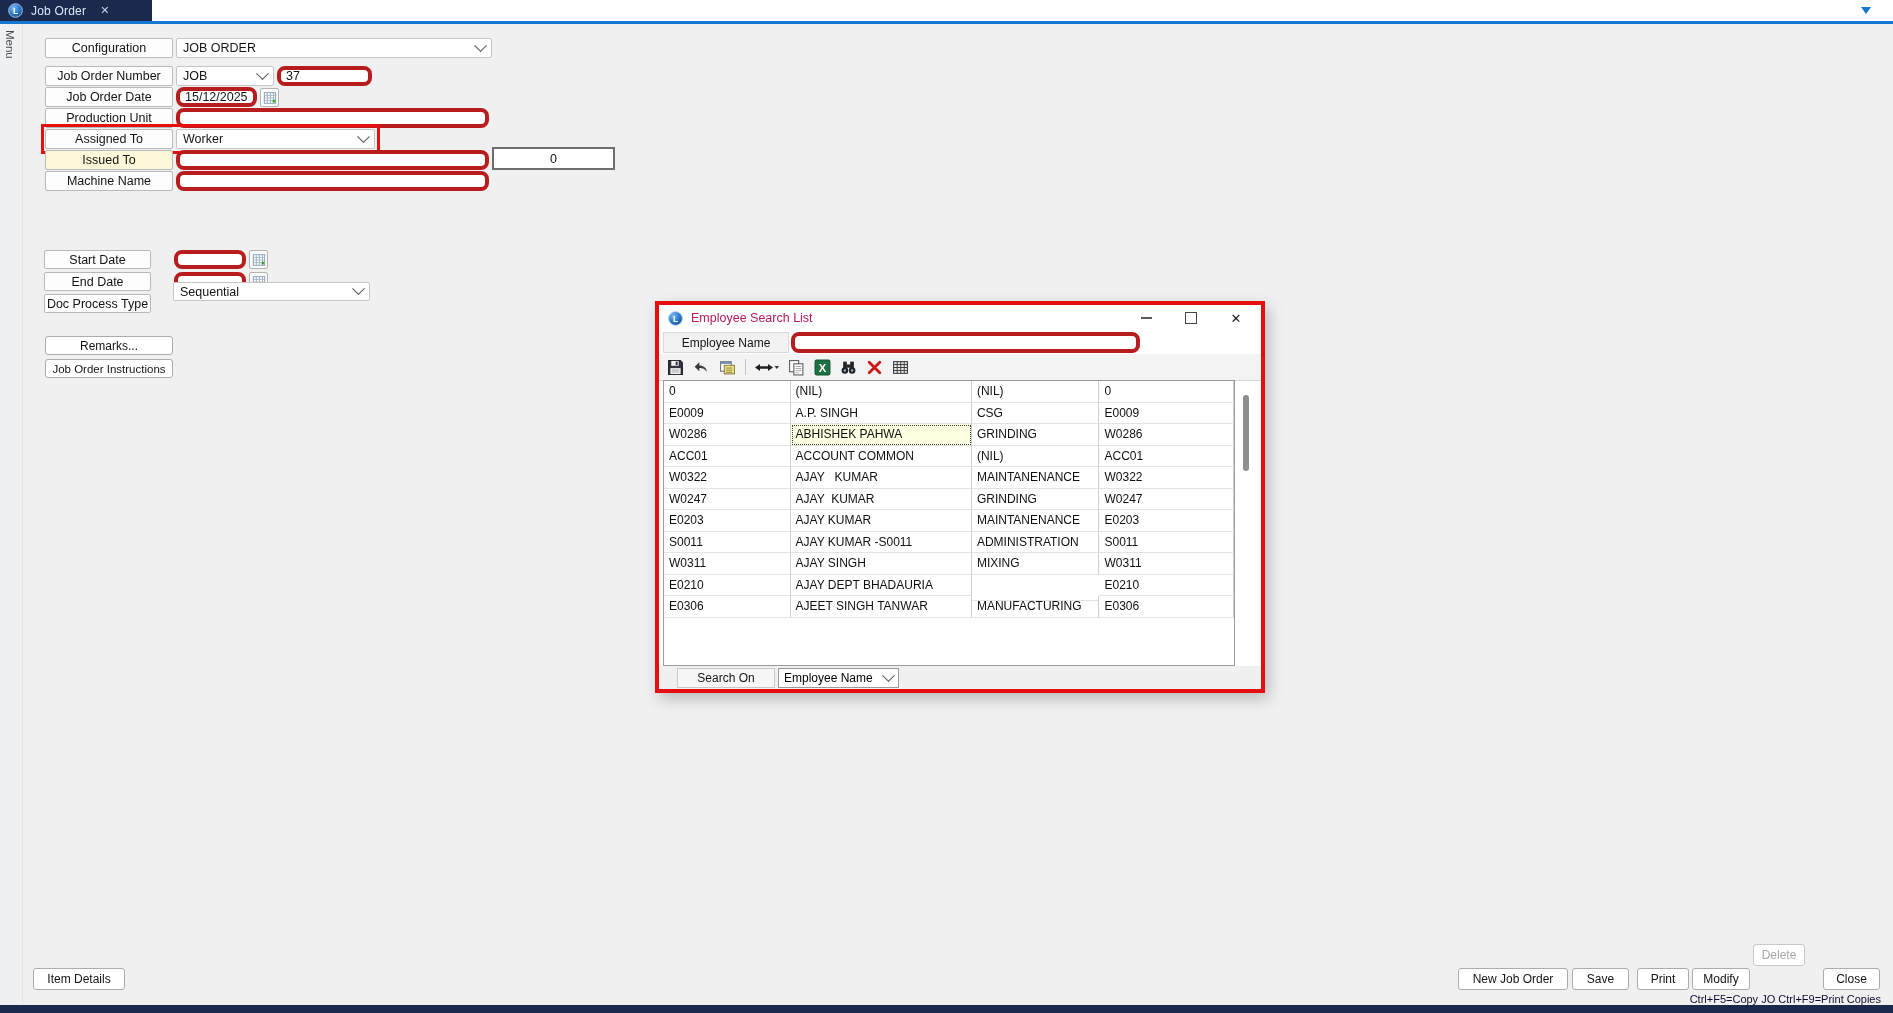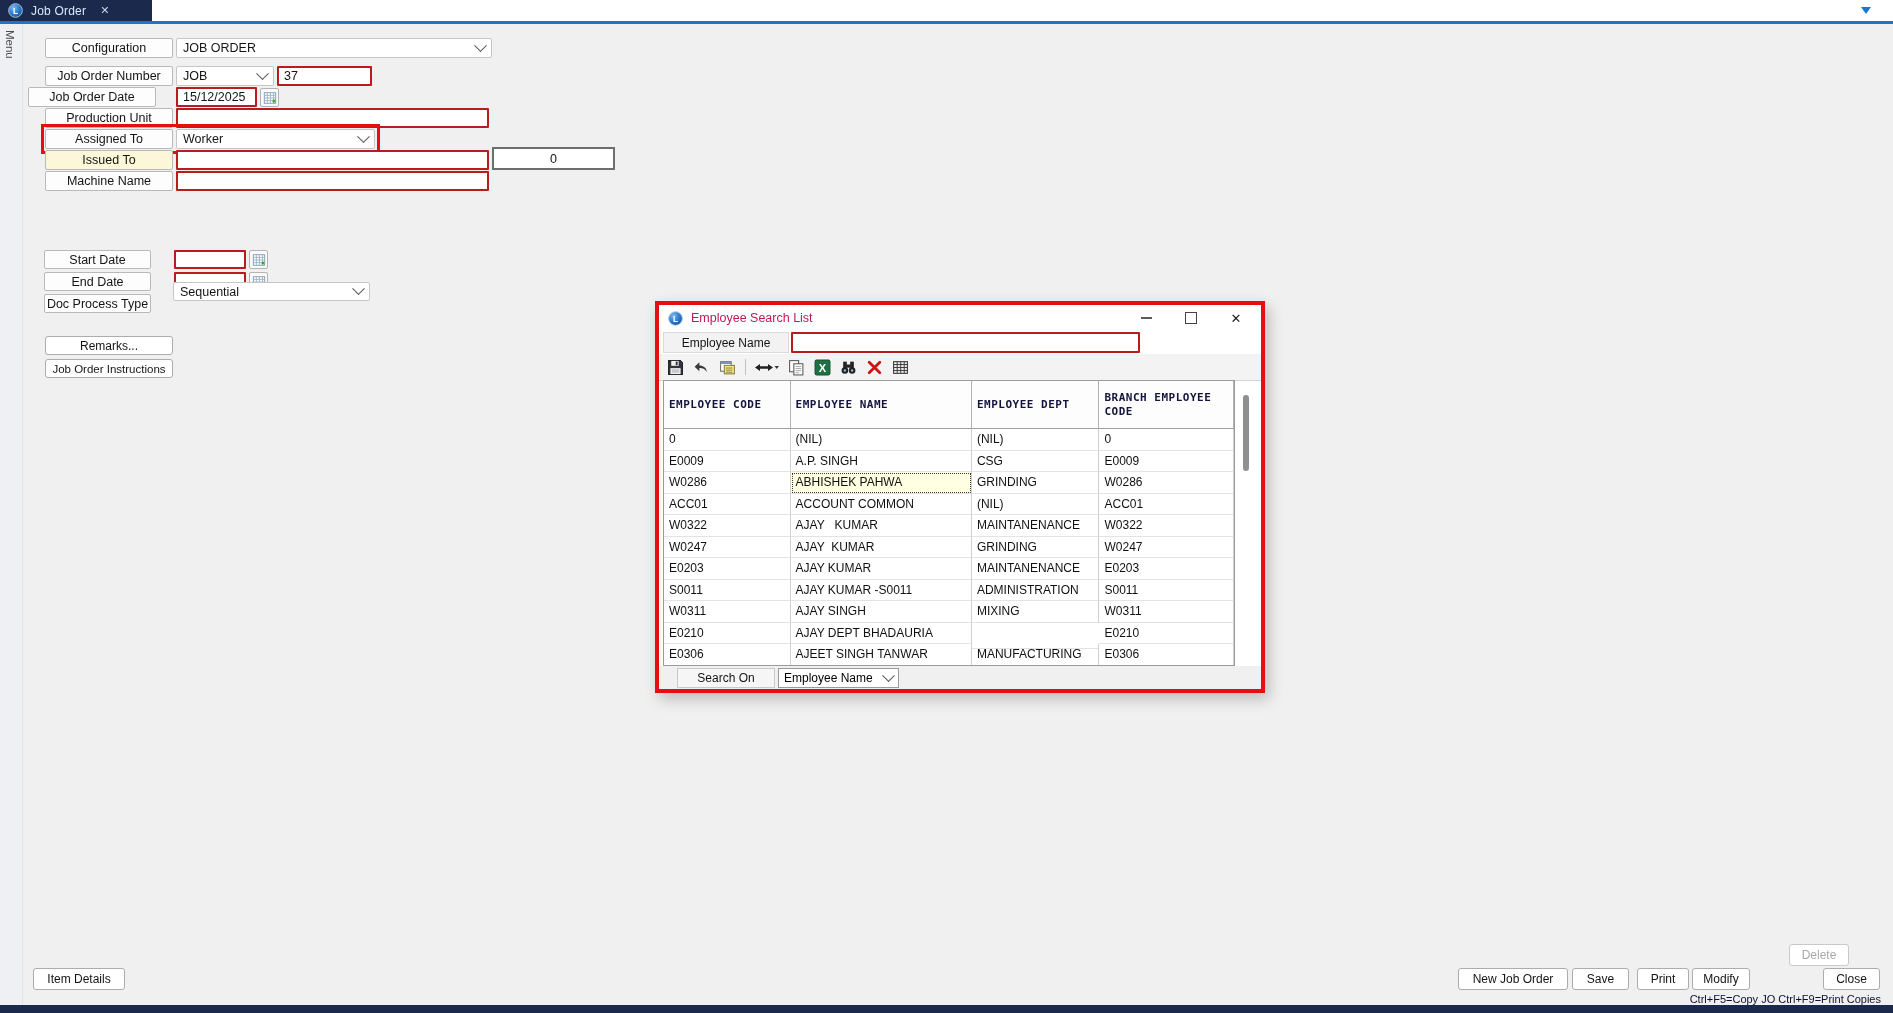--- a/index.html
+++ b/index.html
@@ -15,21 +15,21 @@
   .blueline{position:absolute;left:0;top:21px;width:1893px;height:3px;background:#1577d2;}
   .tab-arrow{position:absolute;right:22px;top:7px;width:0;height:0;border-left:5px solid transparent;border-right:5px solid transparent;border-top:7px solid #1577d2;}
 
   
   .menustrip{position:absolute;left:0;top:24px;width:22px;height:981px;background:#eef0f4;border-right:1px solid #e3e5e9;}
   .menutext{writing-mode:vertical-rl;font-size:11.5px;color:#4c4c4c;margin:6px 0 0 4px;}
 
   
   .flabel{position:absolute;background:#fdfdfd;border:1px solid #b9b9b9;border-radius:2px;
           display:flex;align-items:center;justify-content:center;font-size:12.5px;color:#141414;box-sizing:border-box;}
-  .finput{position:absolute;background:#ffffff;border:2px solid #b91c1c;border-radius:1px;font-size:12.5px;color:#141414;
+  .finput{position:absolute;background:#ffffff;border:4px solid #b91c1c;border-radius:8px;font-size:12.5px;color:#141414;
           padding:0 5px;box-sizing:border-box;font-family:"Liberation Sans",sans-serif;}
   input.finput{outline:none;}
   .fcombo{position:absolute;background:#ffffff;border:1px solid #c6c6c6;border-radius:2px;display:flex;align-items:center;
           font-size:12.5px;color:#141414;padding:0 6px;box-sizing:border-box;cursor:default;}
   .chev{width:8px;height:8px;border-right:1.4px solid #5a5a5a;border-bottom:1.4px solid #5a5a5a;
         transform:rotate(45deg) translate(-2px,-2px);margin-left:auto;flex:0 0 auto;}
   .calbtn{position:absolute;width:19px;height:19px;background:#fafafa;border:1px solid #b3b3b3;border-radius:2px;
           box-sizing:border-box;display:flex;align-items:center;justify-content:center;cursor:pointer;}
   .btn{position:absolute;background:#ffffff;border:1px solid #acacac;border-radius:3px;display:flex;align-items:center;
        justify-content:center;font-size:12px;color:#141414;box-sizing:border-box;cursor:pointer;}
@@ -114,21 +114,21 @@
     <span class="chev"></span>
   </div>
 
   <div class="flabel" style="left:45px;top:66px;width:128px;height:20px;">Job Order Number</div>
   <div class="fcombo" style="left:176px;top:66px;width:98px;height:20px;">
     <span>JOB</span>
     <span class="chev"></span>
   </div>
   <input class="finput" style="left: 277px; top: 66px; width: 95px; height: 20px;" value="37">
 
-  <div class="flabel" style="left:28px;top:87px;width:128px;height:20px;">Job Order Date</div>
+  <div class="flabel" style="left:45px;top:87px;width:128px;height:20px;">Job Order Date</div>
   <input class="finput" style="left: 176px; top: 87px; width: 81px; height: 20px;" value="15/12/2025">
   <div class="calbtn" style="left:260px;top:88px;">
     <svg width="14" height="14" viewBox="0 0 16 16">
       <rect x="1.5" y="2" width="13" height="12" fill="#fff" stroke="#7c97ad"></rect>
       <path d="M1.5 5h13M1.5 8h13M1.5 11h13M5 2v12M8.5 2v12M12 2v12" stroke="#9ab0c4" stroke-width="1" fill="none"></path>
       <rect x="11" y="10" width="3" height="3" fill="#44a321"></rect>
     </svg>
   </div>
 
   <div class="flabel" style="left:45px;top:108px;width:128px;height:20px;">Production Unit</div>
@@ -248,26 +248,20 @@
       <svg class="ticon" viewBox="0 0 16 16">
         <path d="M3 3L13 13M13 3L3 13" stroke="#cc1414" stroke-width="2.6" stroke-linecap="round"></path>
       </svg>
       <svg class="ticon" viewBox="0 0 16 16">
         <rect x="1.5" y="2.5" width="13" height="11" fill="#ececec" stroke="#3a3a3a"></rect>
         <path d="M1.5 5.2h13M1.5 8h13M1.5 10.8h13M4.9 2.5v11M8.2 2.5v11M11.5 2.5v11" stroke="#3a3a3a" stroke-width=".9"></path>
       </svg>
     </div>
 
     <div class="tablewrap">
-      <div class="thead">
-          <div class="hcell" style="width: 127px;">EMPLOYEE CODE</div>
-          <div class="hcell" style="width: 182px;">EMPLOYEE NAME</div>
-          <div class="hcell" style="width: 128px;">EMPLOYEE DEPT</div>
-          <div class="hcell" style="width: 135px;">BRANCH EMPLOYEE CODE</div>
-        </div>
       <div>
           <div class="trow">
             <div class="tcell" style="width: 127px;">0</div>
             <div class="tcell" style="width: 182px;">(NIL)</div>
             <div class="tcell" style="width: 128px;">(NIL)</div>
             <div class="tcell" style="width: 135px;">0</div>
           </div>
           <div class="trow">
             <div class="tcell" style="width: 127px;">E0009</div>
             <div class="tcell" style="width: 182px;">A.P. SINGH</div>
@@ -342,18 +336,18 @@
       </div>
     </div>
   </div>
 
   <div class="btn" style="left:33px;top:968px;width:92px;height:22px;">Item Details</div>
 
   <div class="btn" style="left:1458px;top:968px;width:110px;height:22px;">New Job Order</div>
   <div class="btn" style="left:1572px;top:968px;width:57px;height:22px;">Save</div>
   <div class="btn" style="left:1637px;top:968px;width:52px;height:22px;">Print</div>
   <div class="btn" style="left:1692px;top:968px;width:58px;height:22px;">Modify</div>
-  <div class="btn disabled" style="left:1753px;top:944px;width:60px;height:22px;margin-left:36px;">Delete</div>
+  <div class="btn disabled" style="left:1753px;top:944px;width:52px;height:22px;">Delete</div>
   <div class="btn" style="left:1823px;top:968px;width:57px;height:22px;">Close</div>
 
   <div class="hint">Ctrl+F5=Copy JO  Ctrl+F9=Print Copies</div>
   <div class="bottombar"></div>
 </div>
 
 </body></html>

